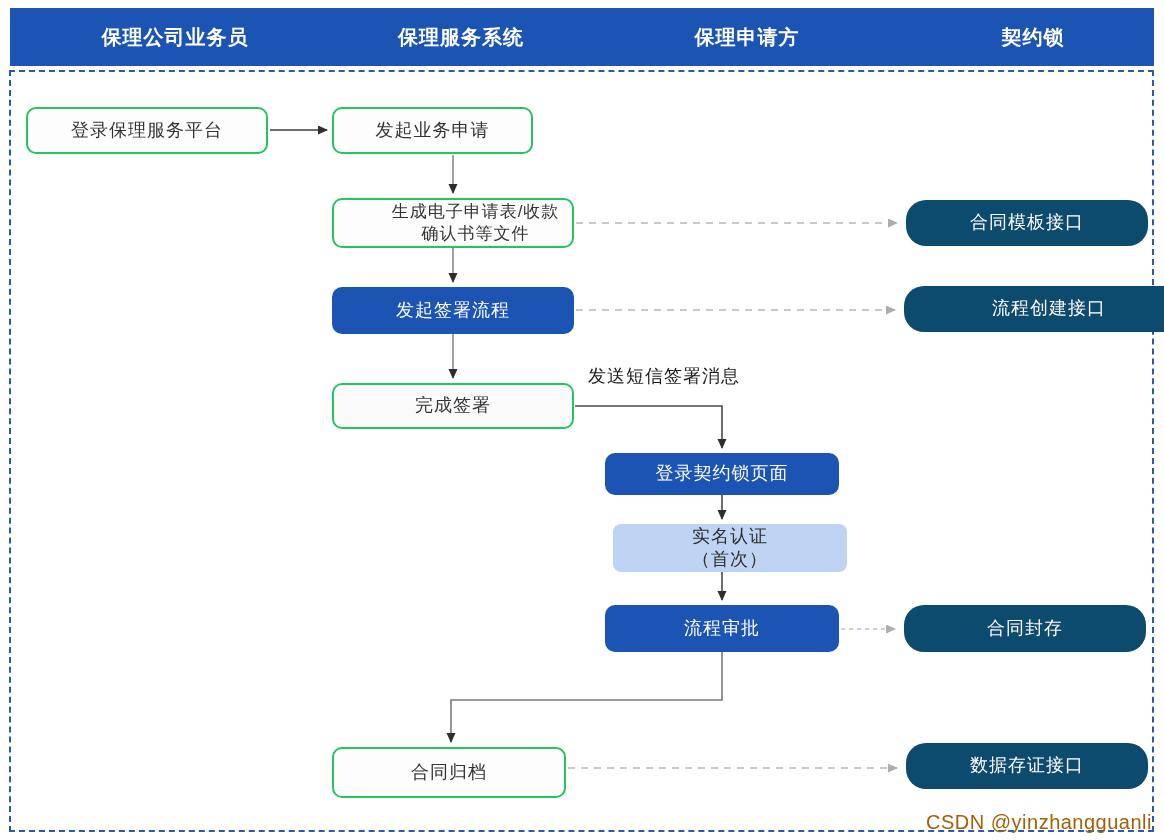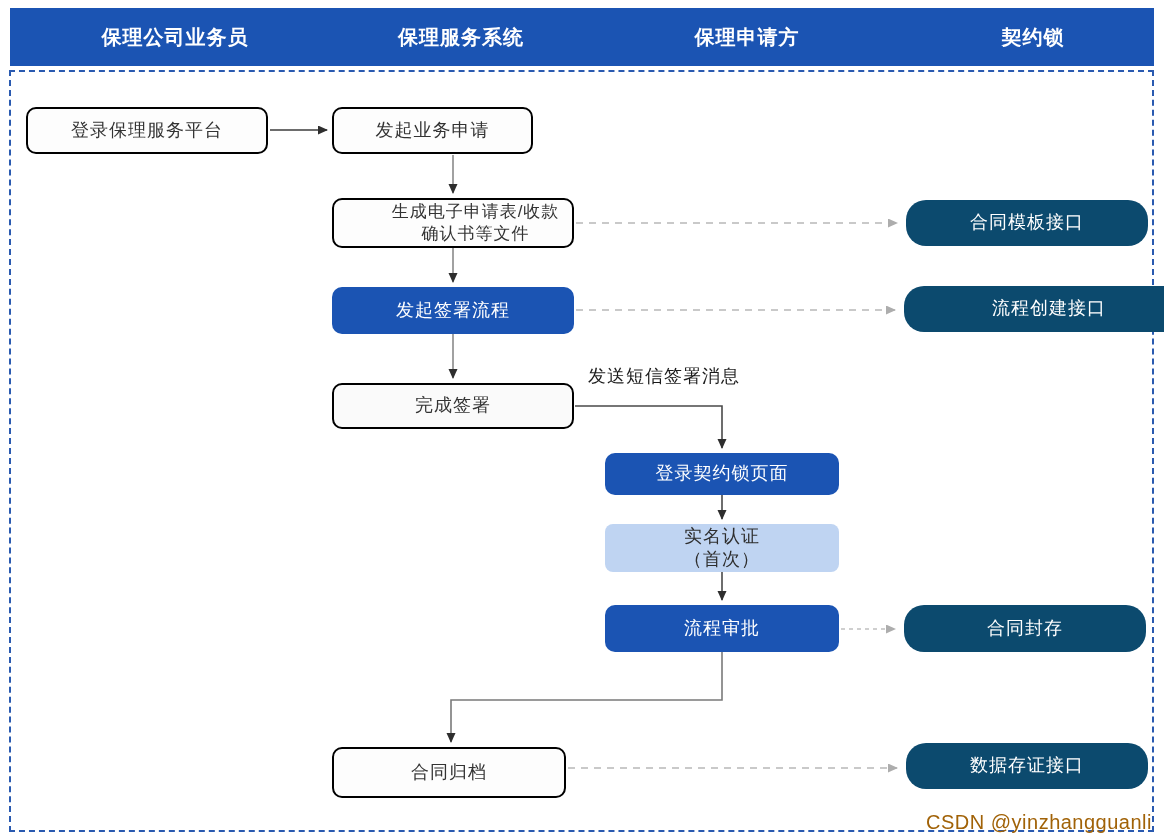--- a/index.html
+++ b/index.html
@@ -57,39 +57,40 @@
     flex-direction: column;
     align-items: center;
     justify-content: center;
     text-align: center;
     font-size: 18px;
     line-height: 1.3;
     letter-spacing: 1px;
   }
   .node.outline {
     background: #fdfdfd;
-    border: 2px solid #000000;
+    border: 2px solid #22c55e;
     border-radius: 10px;
     color: #333333;
   }
   .node.dark {
     background: #1b54b3;
     border-radius: 10px;
     color: #ffffff;
   }
   .node.mid {
     background: #0c4a6e;
     border-radius: 20px;
     color: #ffffff;
     text-align: right;
   }
   .node.light {
     background: #bfd4f2;
     border-radius: 8px;
     color: #2e2e2e;
+    margin-left: 8px;
   }
 
   .flow-label {
     position: absolute;
     z-index: 2;
     color: #1a1a1a;
     font-size: 18px;
     letter-spacing: 1px;
     white-space: nowrap;
   }

